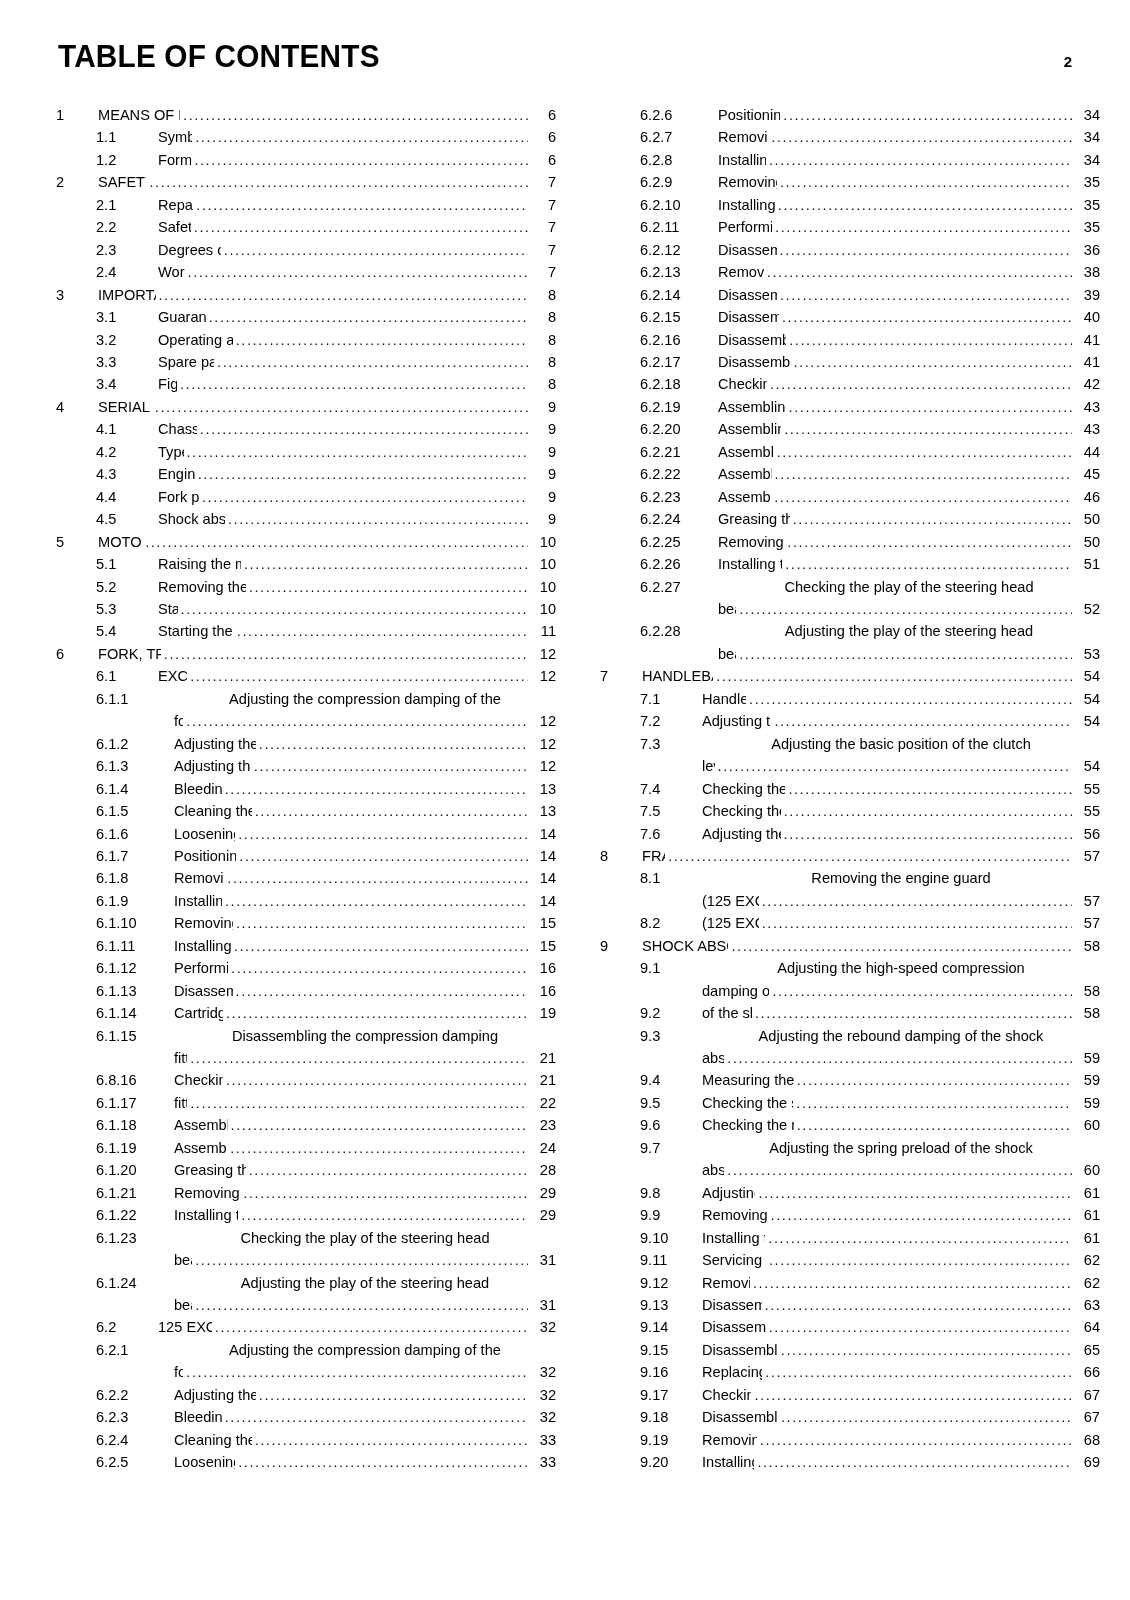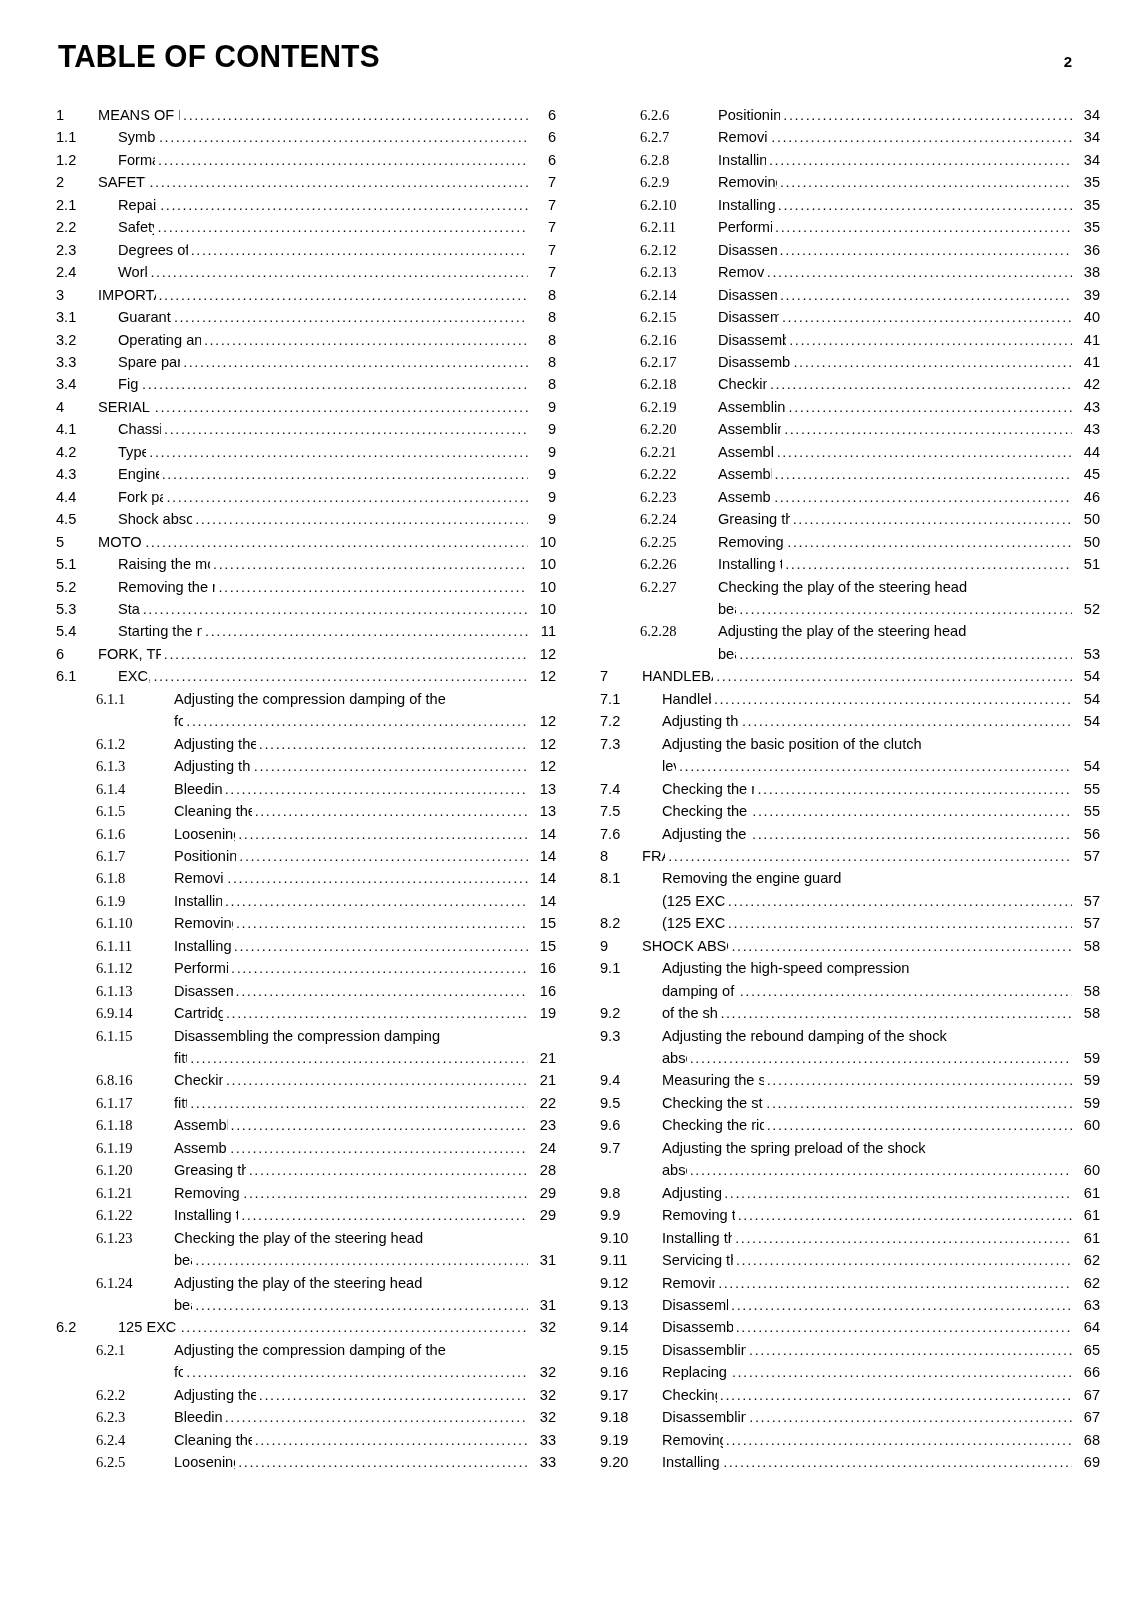--- a/index.html
+++ b/index.html
@@ -78,22 +78,22 @@
   }
   .toc-row.lvl1 { }
   .toc-row.lvl2 { }
   .toc-row.lvl3 { }
 
   .num {
     flex: 0 0 auto;
     font-size: 14.6px;
   }
   .lvl1 > .num { width: 42px; }
-  .lvl2 > .num { width: 62px; }
-  .lvl3 > .num { width: 78px; margin-left: 40px; font-family: Liberation Serif, serif; }
+  .lvl2 > .num { width: 62px; margin-left: 40px; }
+  .lvl3 > .num { width: 78px; margin-left: 40px; }
 
   .txt {
     flex: 1 1 auto;
     min-width: 0;
     position: relative;
     overflow: hidden;
   }
 
   
   .leader-line {
@@ -119,20 +119,21 @@
   .leader-line .pg {
     flex: 0 0 auto;
     text-align: right;
     width: 26px;
     font-size: 14.6px;
   }
   
   .wrapline {
     display: block;
     white-space: nowrap;
+    text-align: center;
   }
 </style>
 </head>
 <body>
 
 <div class="page">
 
   <div class="header">
     <div class="page-title">TABLE OF CONTENTS</div>
     <div class="folio">2</div>
@@ -525,21 +526,21 @@
           <div class="num">6.1.13</div>
           <div class="txt">
             <div class="leader-line">
               <span class="lbl">Disassembling the fork legs</span>
               <span class="dots">...............................................................................................................................................................</span>
               <span class="pg">16</span>
             </div>
           </div>
         </div>
         <div class="toc-row lvl3">
-          <div class="num">6.9.14</div>
+          <div class="num">6.1.14</div>
           <div class="txt">
             <div class="leader-line">
               <span class="lbl">Cartridge disassembly</span>
               <span class="dots">...............................................................................................................................................................</span>
               <span class="pg">19</span>
             </div>
           </div>
         </div>
         <div class="toc-row lvl3">
           <div class="num">6.1.15</div>

